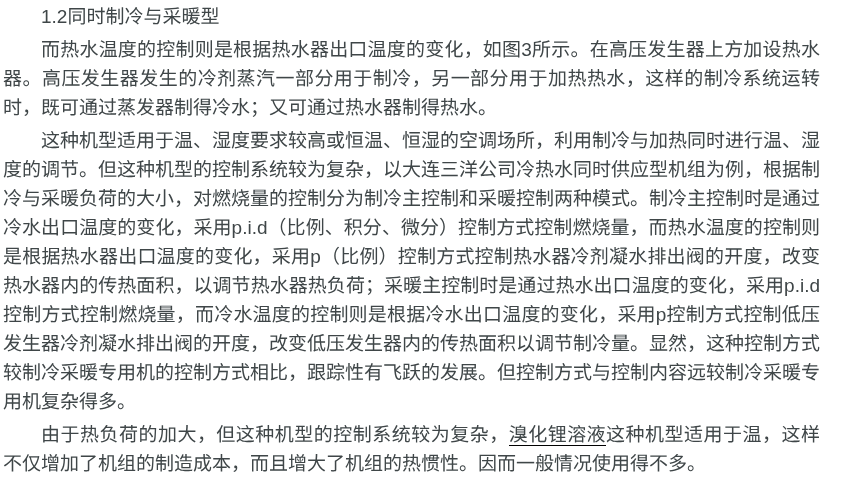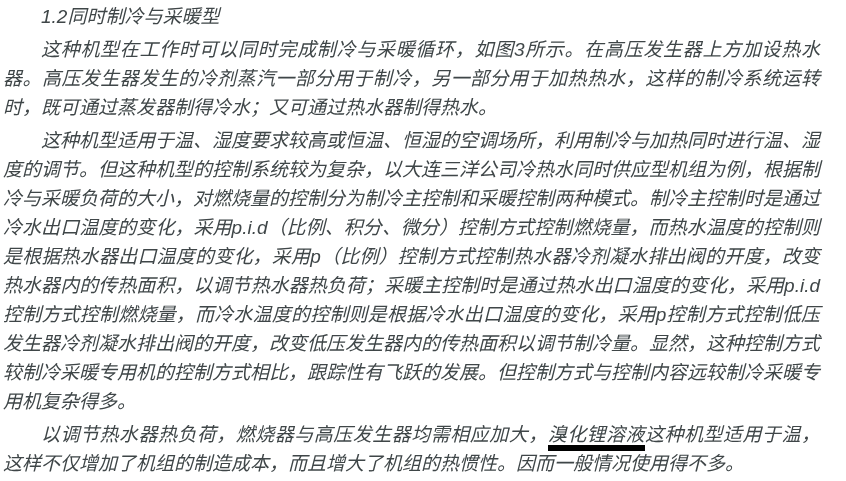--- a/index.html
+++ b/index.html
@@ -13,40 +13,39 @@
     height: 481px;
     overflow: hidden;
     background: #ffffff;
     padding: 2px 26px 0 3px;
     color: #3f4648;
     font-family: "Liberation Sans", "DejaVu Sans", sans-serif;
     font-size: 19px;
     line-height: 29px;
     text-align: justify;
     text-justify: inter-ideograph;
-    font-style: italic;
   }
   .doc-page p {
     margin: 0 0 4px 0;
     text-indent: 2em;
   }
   .doc-page p.section-heading {
     font-weight: normal;
   }
   a.inline-link {
     color: inherit;
     text-decoration: none;
-    border-bottom: 6px solid #000000;
+    border-bottom: 1px solid #000000;
     cursor: pointer;
   }
 </style>
 </head>
 <body>
 
 <div class="doc-page">
   <p class="section-heading">1.2同时制冷与采暖型</p>
 
-  <p>这种机型在工作时可以同时完成制冷与采暖循环，如图3所示。在高压发生器上方加设热水器。高压发生器发生的冷剂蒸汽一部分用于制冷，另一部分用于加热热水，这样的制冷系统运转时，既可通过蒸发器制得冷水；又可通过热水器制得热水。</p>
+  <p>而热水温度的控制则是根据热水器出口温度的变化，如图3所示。在高压发生器上方加设热水器。高压发生器发生的冷剂蒸汽一部分用于制冷，另一部分用于加热热水，这样的制冷系统运转时，既可通过蒸发器制得冷水；又可通过热水器制得热水。</p>
 
   <p>这种机型适用于温、湿度要求较高或恒温、恒湿的空调场所，利用制冷与加热同时进行温、湿度的调节。但这种机型的控制系统较为复杂，以大连三洋公司冷热水同时供应型机组为例，根据制冷与采暖负荷的大小，对燃烧量的控制分为制冷主控制和采暖控制两种模式。制冷主控制时是通过冷水出口温度的变化，采用p.i.d（比例、积分、微分）控制方式控制燃烧量，而热水温度的控制则是根据热水器出口温度的变化，采用p（比例）控制方式控制热水器冷剂凝水排出阀的开度，改变热水器内的传热面积，以调节热水器热负荷；采暖主控制时是通过热水出口温度的变化，采用p.i.d控制方式控制燃烧量，而冷水温度的控制则是根据冷水出口温度的变化，采用p控制方式控制低压发生器冷剂凝水排出阀的开度，改变低压发生器内的传热面积以调节制冷量。显然，这种控制方式较制冷采暖专用机的控制方式相比，跟踪性有飞跃的发展。但控制方式与控制内容远较制冷采暖专用机复杂得多。</p>
 
-  <p><span>以调节热水器热负荷，燃烧器与高压发生器均需相应加大，</span><a class="inline-link">溴化锂溶液</a><span>这种机型适用于温，这样不仅增加了机组的制造成本，而且增大了机组的热惯性。因而一般情况使用得不多。</span></p>
+  <p><span>由于热负荷的加大，但这种机型的控制系统较为复杂，</span><a class="inline-link">溴化锂溶液</a><span>这种机型适用于温，这样不仅增加了机组的制造成本，而且增大了机组的热惯性。因而一般情况使用得不多。</span></p>
 </div>
 
 </body></html>

